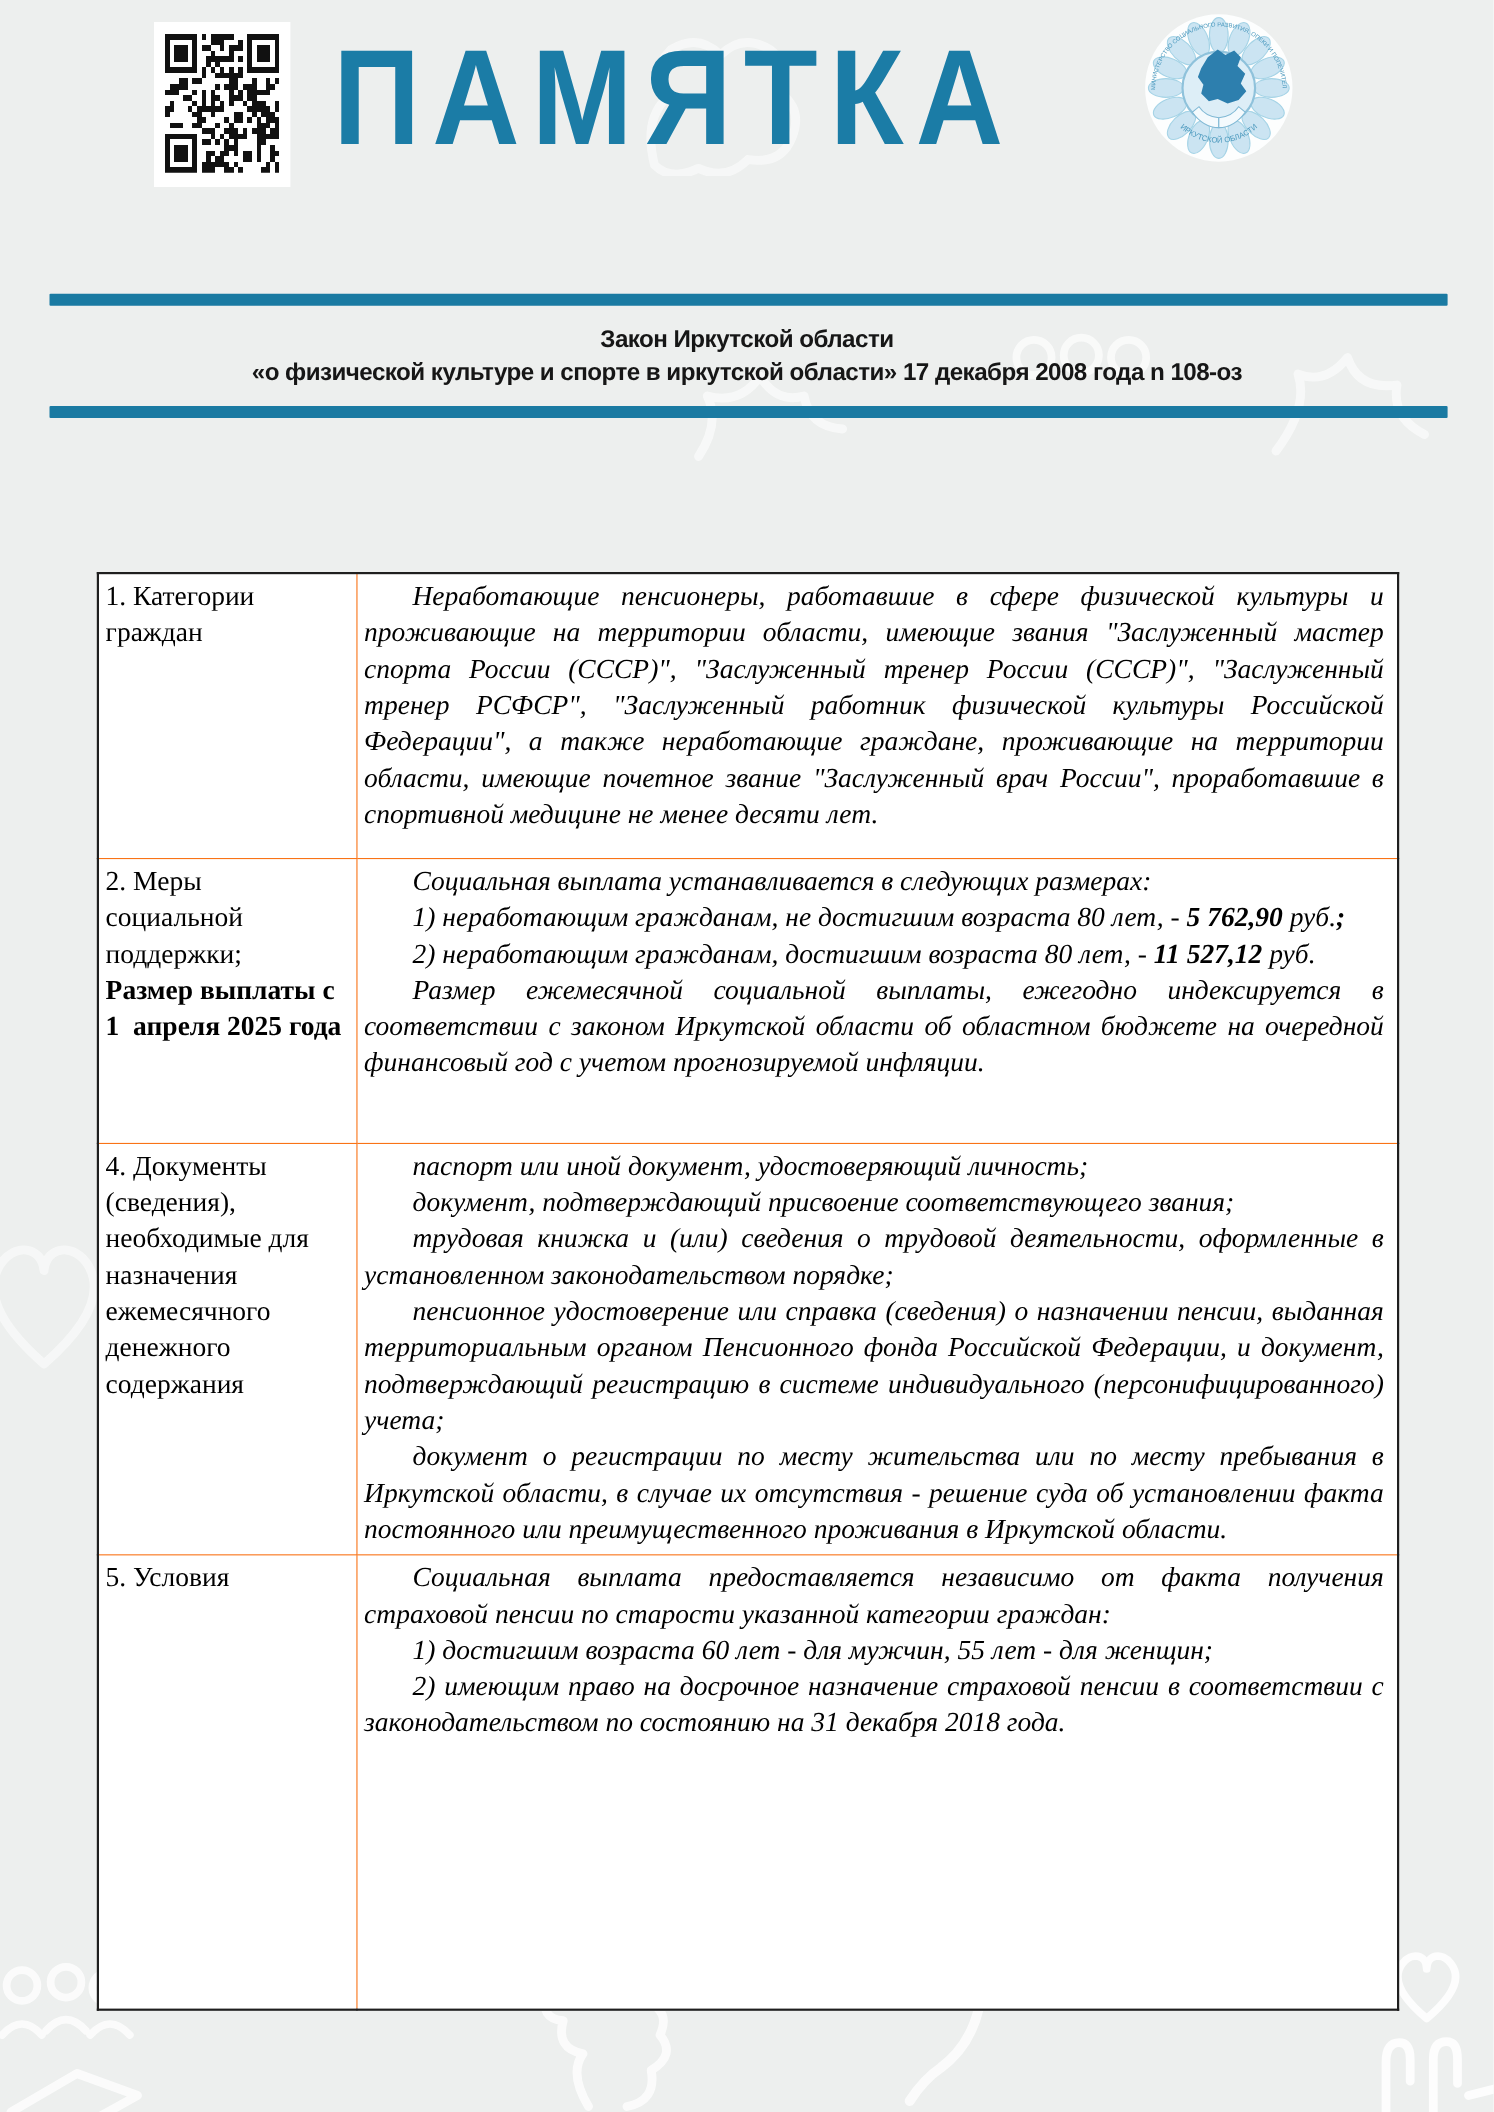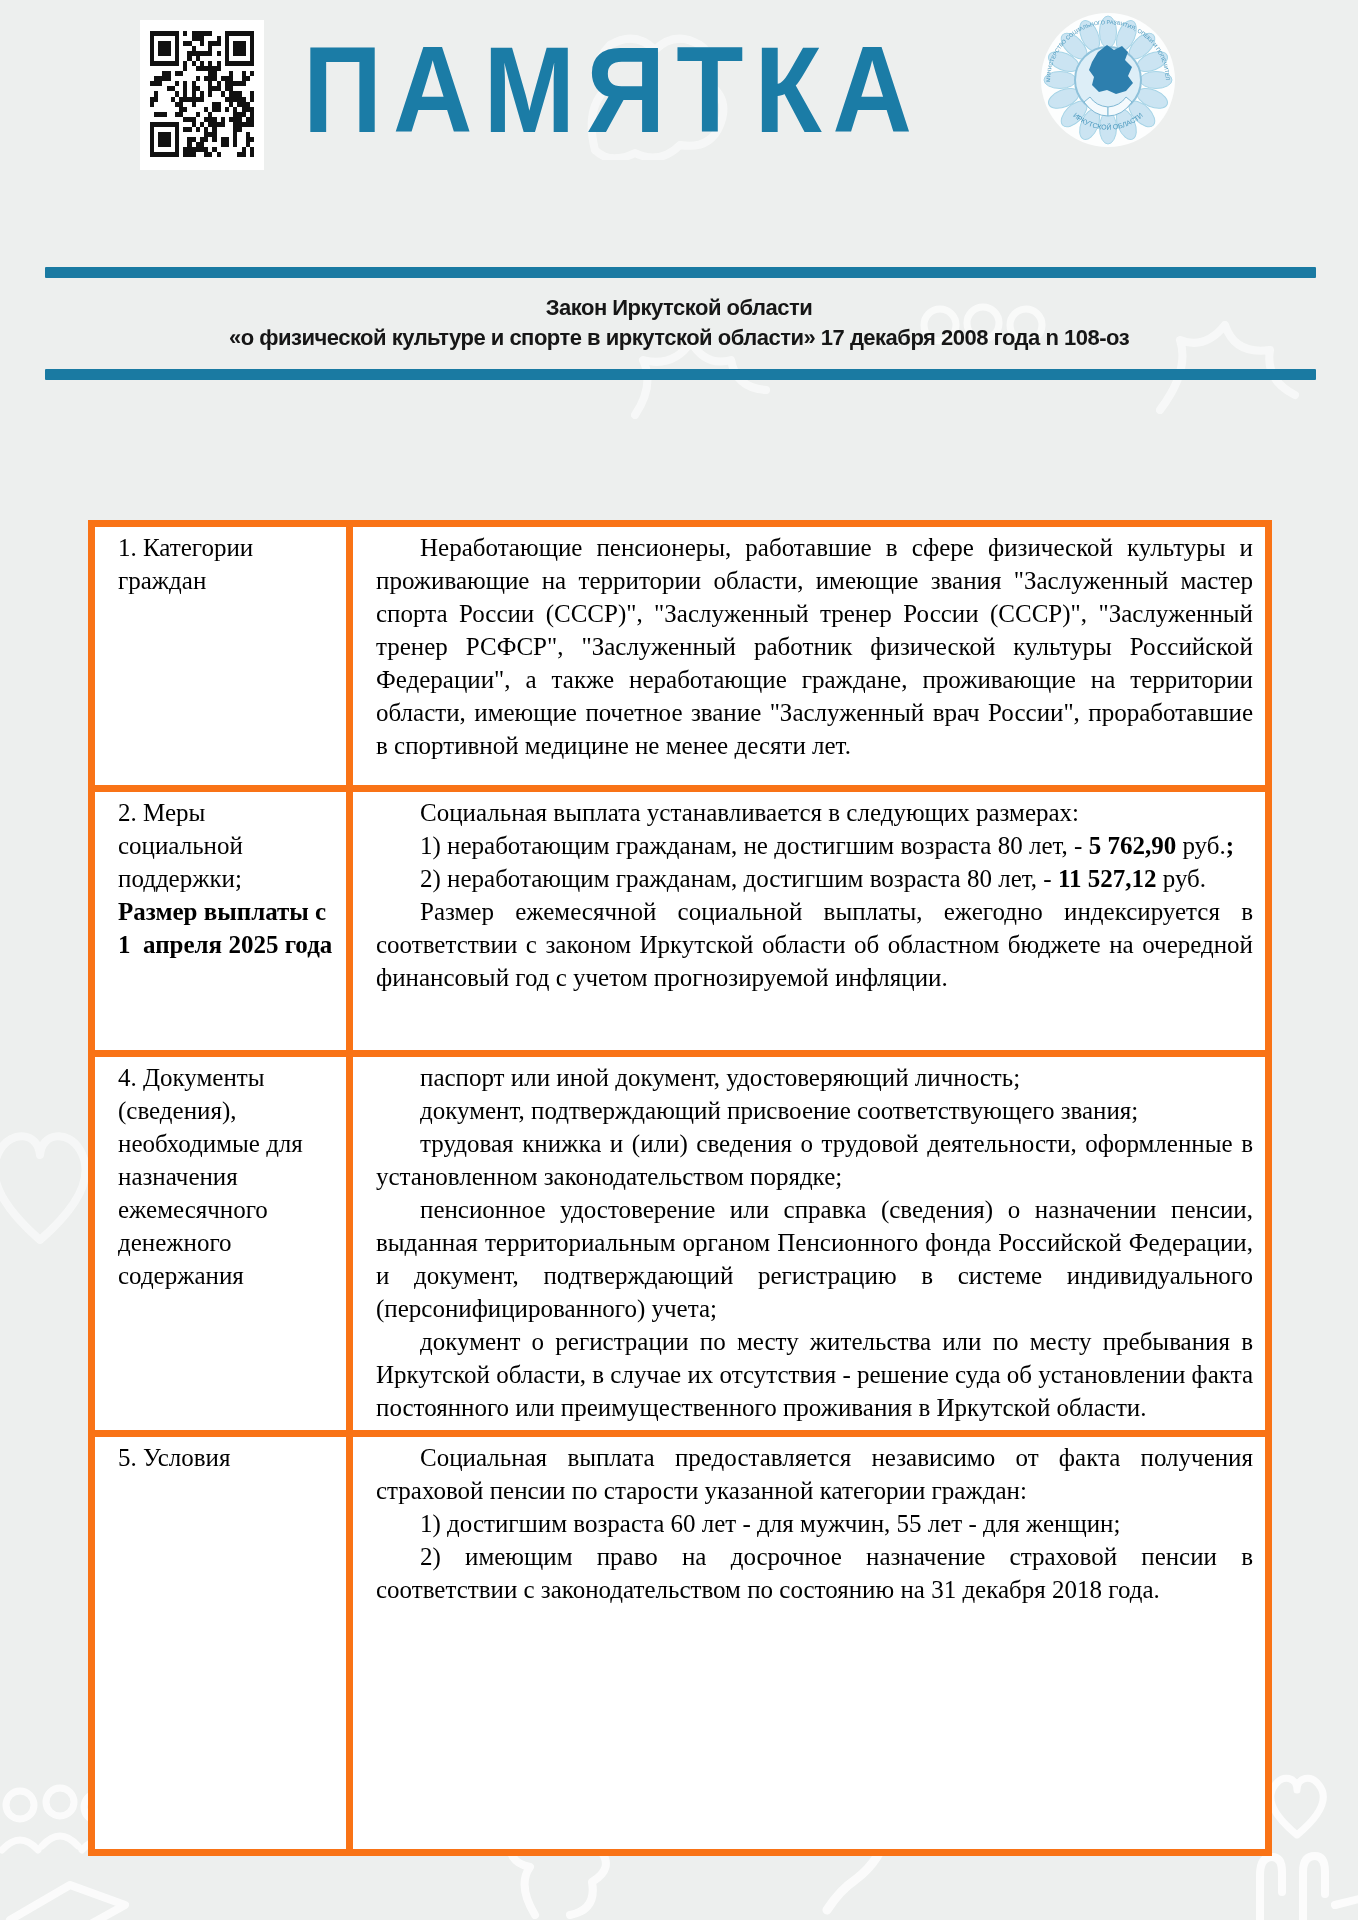--- a/index.html
+++ b/index.html
@@ -47,29 +47,29 @@
     letter-spacing:-0.5px;
   }
   
   table.info{
     position:absolute;left:88px;top:520px;width:1184px;
     border-collapse:collapse;table-layout:fixed;
     background:#ffffff;
     font-family:"Liberation Serif",serif;font-size:25px;color:#000;
   }
   table.info td{
-    border:7px solid #f97316;vertical-align:top;
-    padding:4px 12px 6px 23px;line-height:33px;
+    border:1px solid #f97316;vertical-align:top;
+    padding:4px 12px 6px 6px;line-height:33px;
   }
   table.info{border:2px solid #1f1f1f;}
   td.c-label{width:216px;padding-left:10px;padding-right:6px;}
   td.c-label .lbl{white-space:normal;}
   td.c-label .lbl-bold{font-weight:bold;}
   td.c-body{text-align:justify;}
-  td.c-body p{margin:0;text-indent:44px;}
+  td.c-body p{margin:0;text-indent:44px;font-style:italic;}
   td.c-body b{font-weight:bold;}
   tr:nth-child(1) td{height:248px;}
   tr:nth-child(2) td{height:248px;}
   tr:nth-child(3) td{height:60px;}
   tr:nth-child(4) td{height:402px;}
   tr:nth-child(5) td{height:174px;}
   tr:nth-child(6) td{height:96px;}
   
   .ring-text{fill:#4a98bd;font-family:"Liberation Sans",sans-serif;}
 </style>

